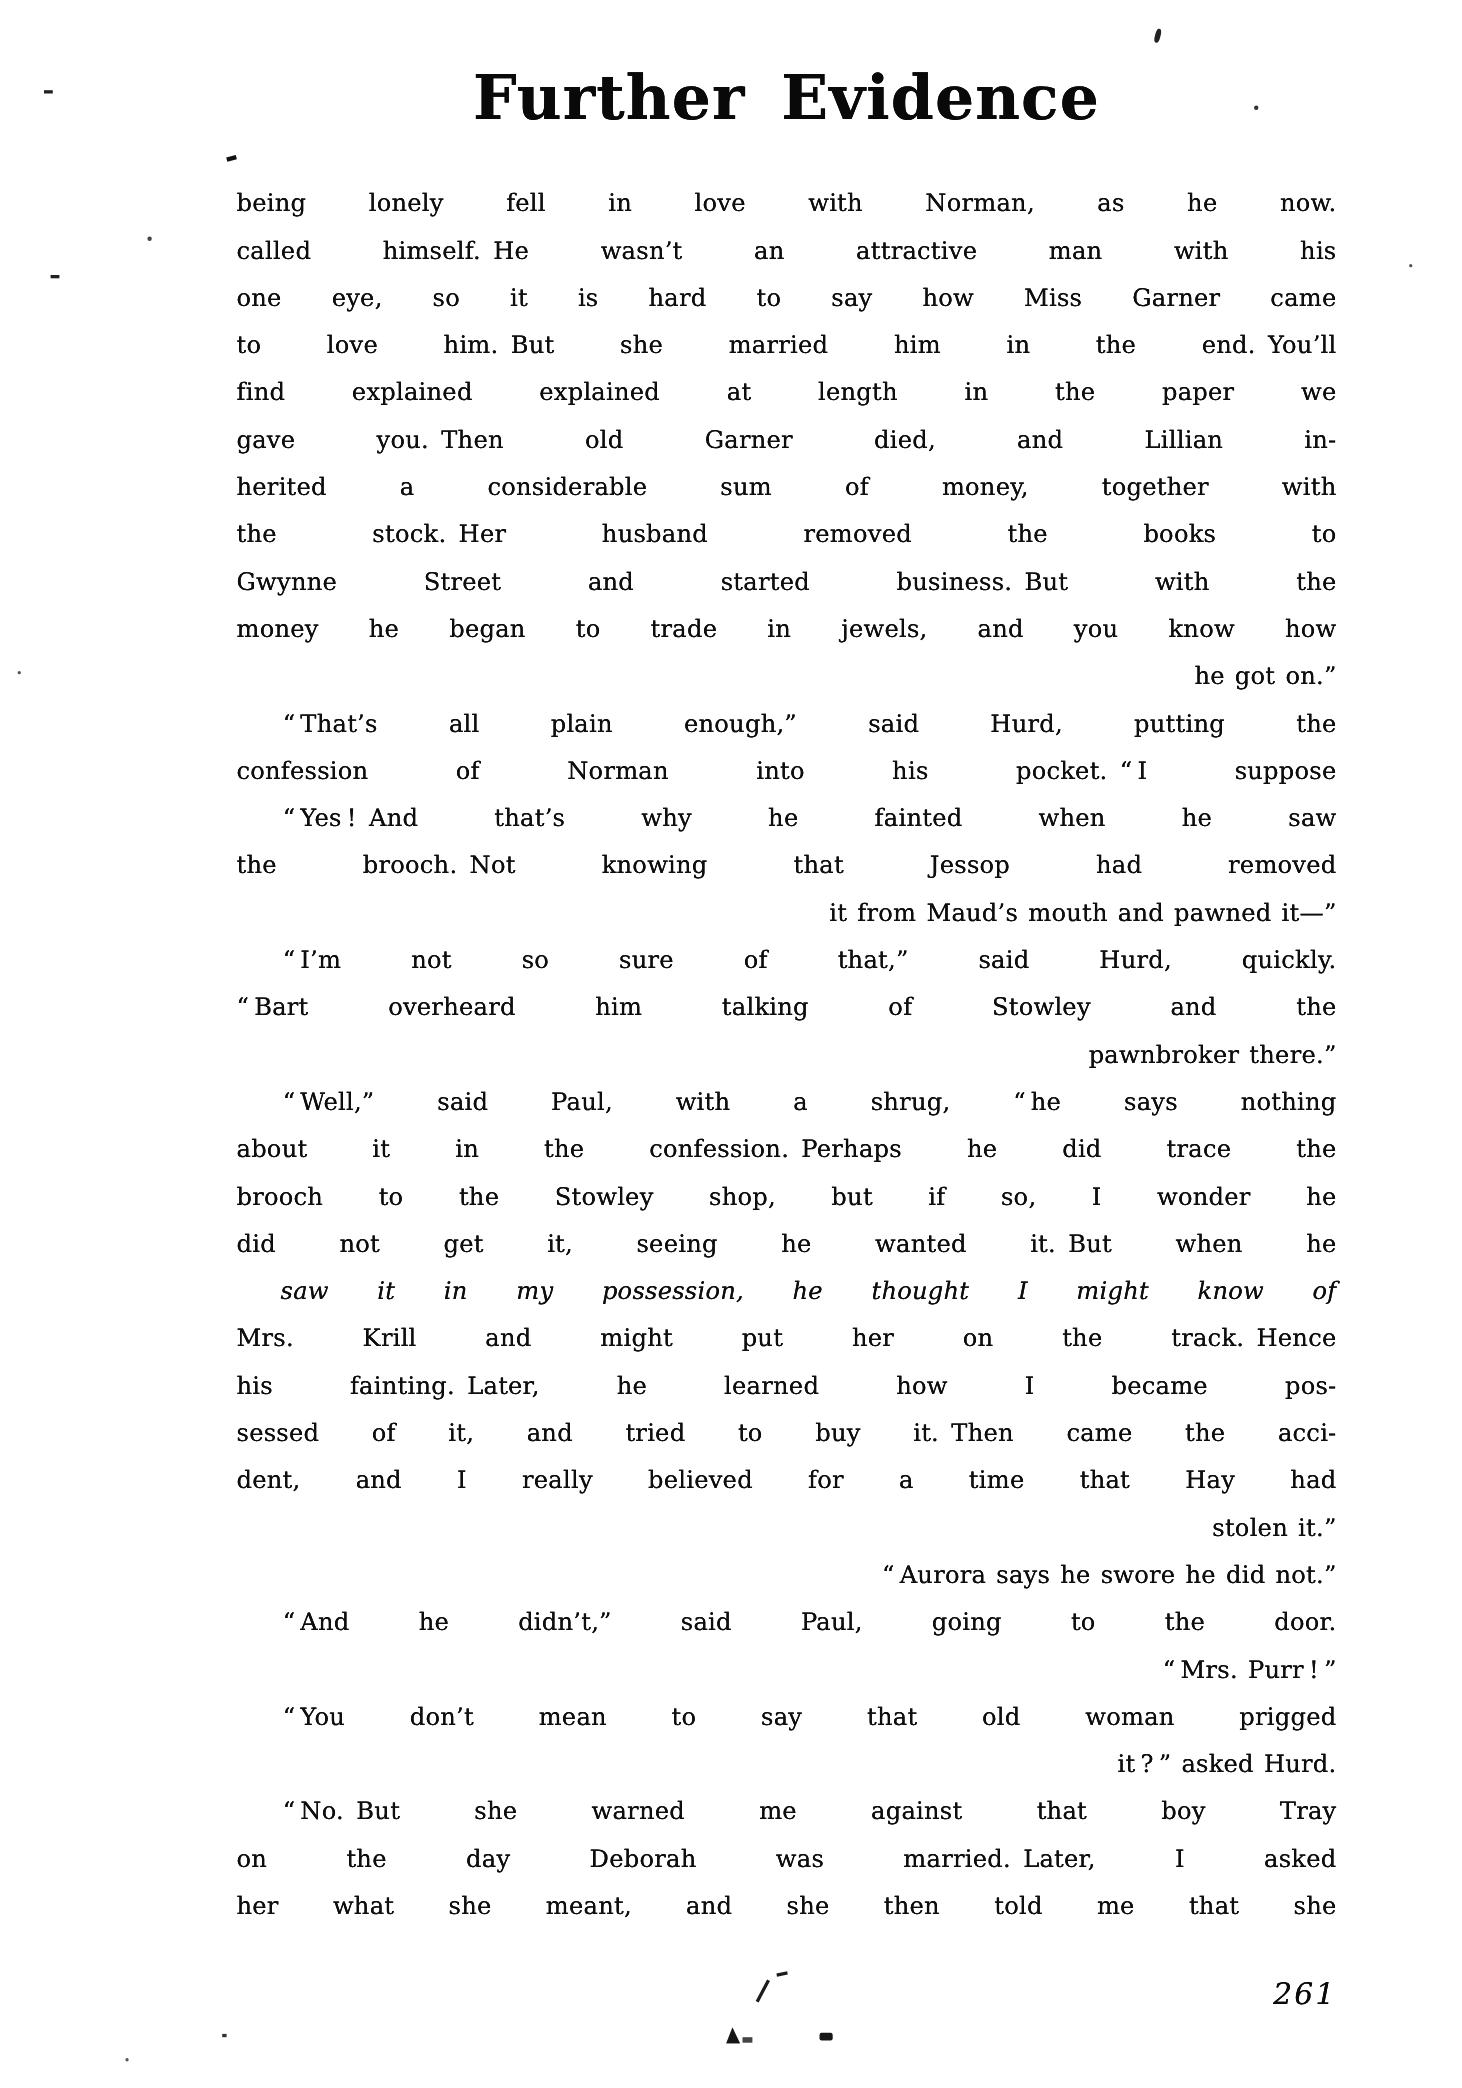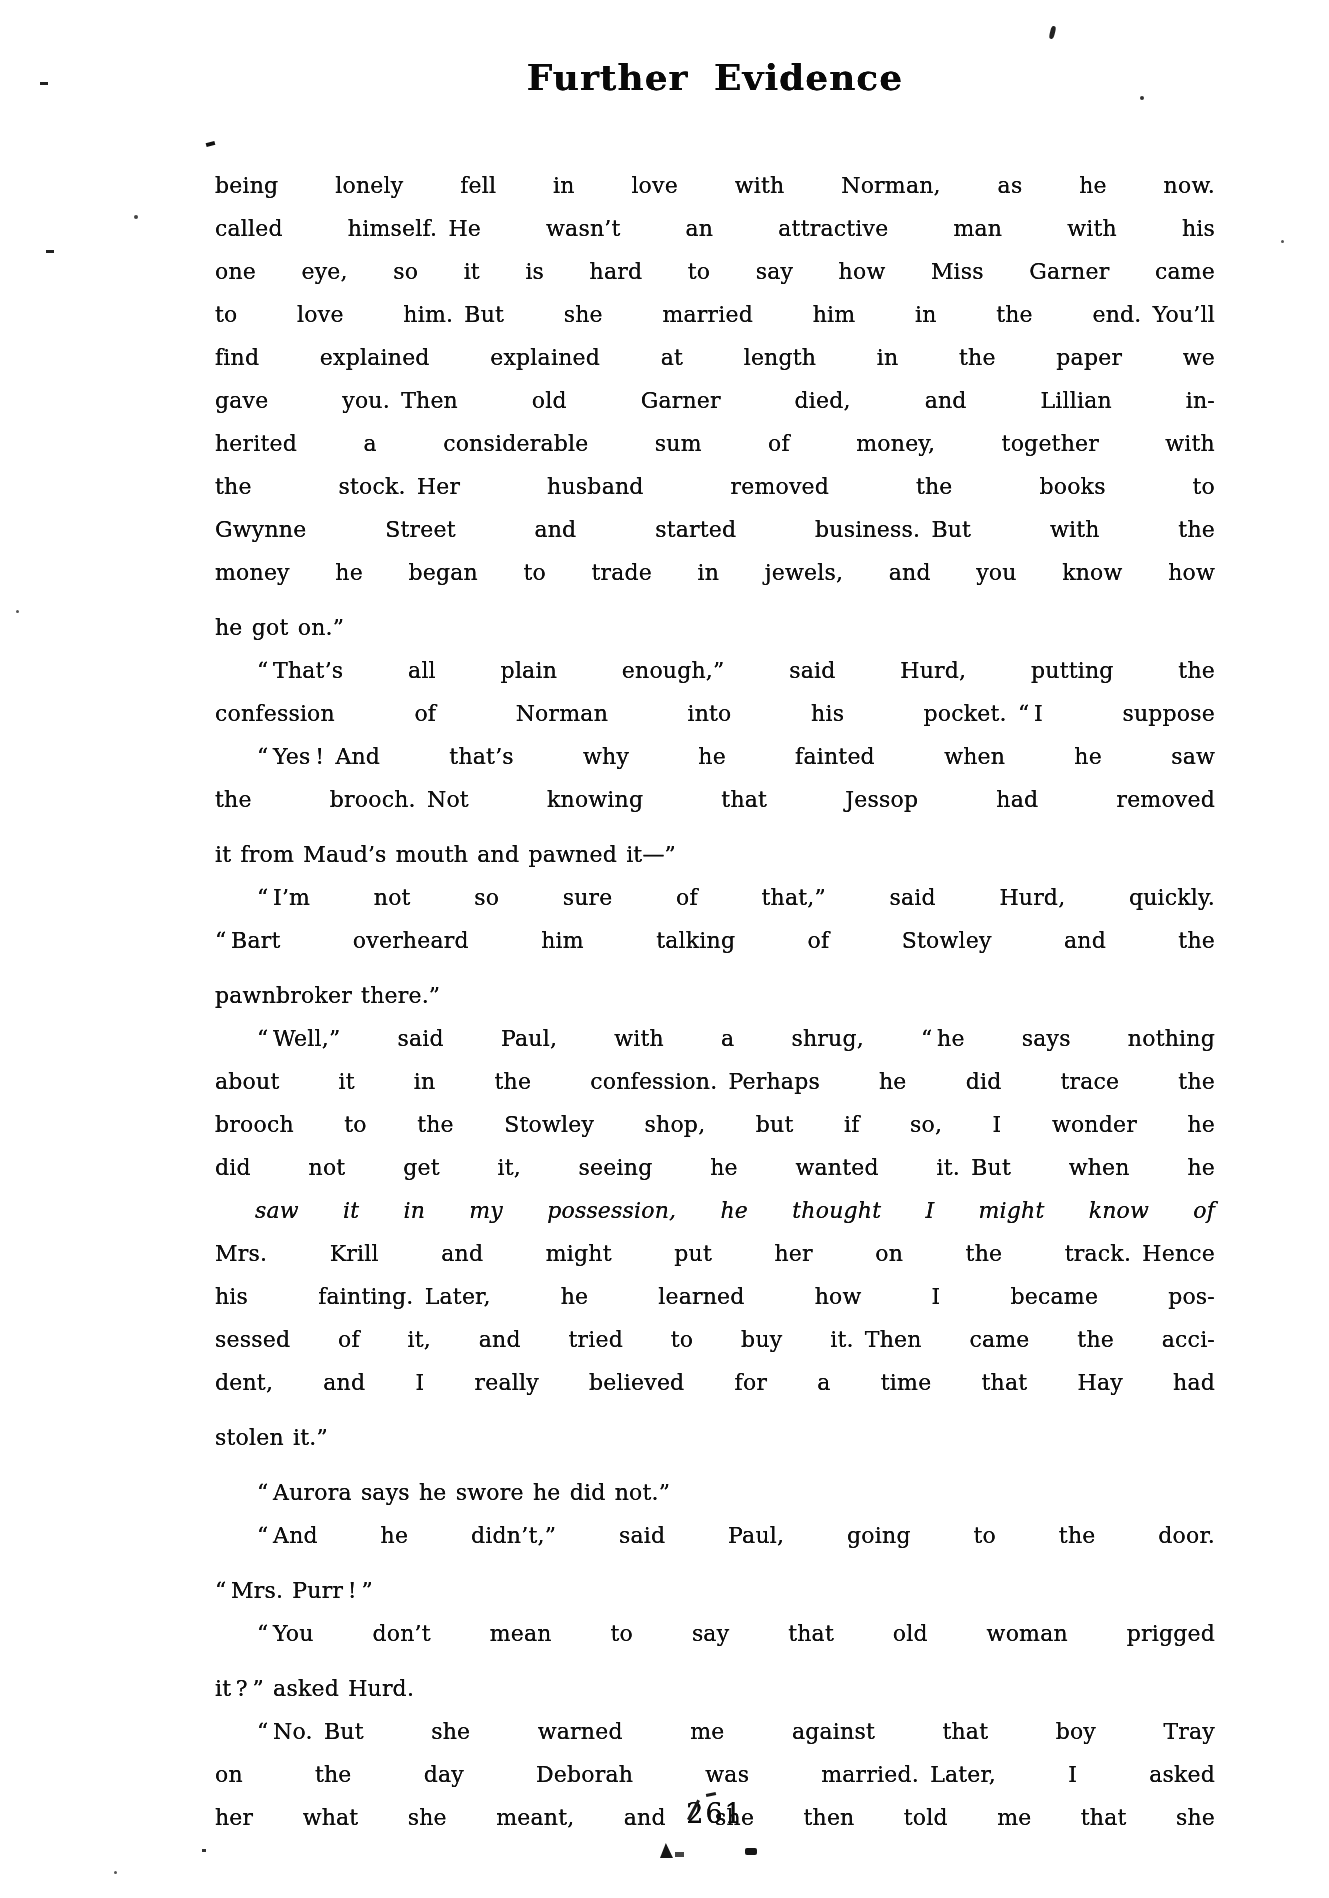--- a/index.html
+++ b/index.html
@@ -8,21 +8,21 @@
     background: #ffffff;
     position: relative;
     overflow: hidden;
     font-family: "DejaVu Serif", "Liberation Serif", serif;
     color: #0e0e0e;
   }
   .page-title {
     position: absolute;
     left: 215px; top: 56px; width: 1000px;
     text-align: center;
-    font-size: 36px;
+    font-size: 56px;
     font-weight: bold;
     letter-spacing: 1px;
     word-spacing: 12px;
     color: #090909;
     text-shadow: 0 0 0.5px #000;
   }
   .text-block {
     position: absolute;
     left: 215px; top: 164px; width: 1000px;
     font-size: 22px;
@@ -32,35 +32,35 @@
     text-shadow: 0 0 0.4px #000;
   }
   .line {
     text-align: justify;
     text-align-last: justify;
     -moz-text-align-last: justify;
     height: 43px;
     white-space: nowrap;
   }
   .line.nojust {
-    text-align: left;
+    text-align: right;
     text-align-last: auto;
-    margin-top: 12px;
     -moz-text-align-last: auto;
   }
   .line.indent { text-indent: 42px; }
   .line.italic { font-style: italic; margin-left: 40px; }
   .page-number {
     position: absolute;
     left: 215px; top: 1798px; width: 1000px;
-    text-align: center;
+    text-align: right;
     font-size: 27px;
     letter-spacing: 2px;
     color: #0a0a0a;
     text-shadow: 0 0 0.6px #000;
+    font-style: italic;
   }
   .speck { position: absolute; background: #222; }
   .round { border-radius: 50%; }
   .num-strike {
     position: absolute; left: 692px; top: 1799px;
     width: 3px; height: 22px; background: #1c1c1c;
     transform: rotate(28deg);
   }
   .num-tick {
     position: absolute; left: 706px; top: 1793px;

